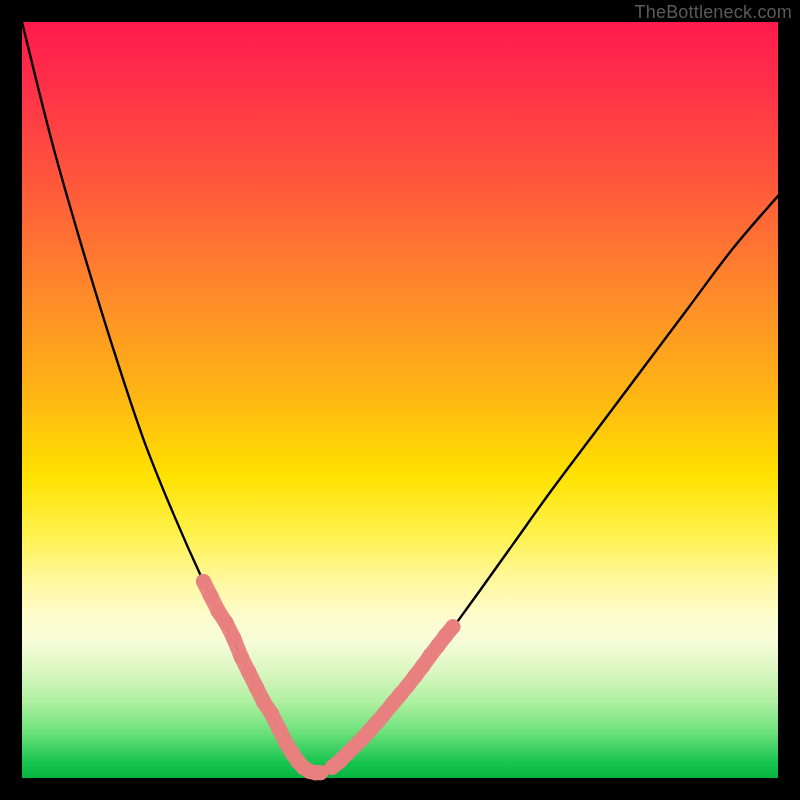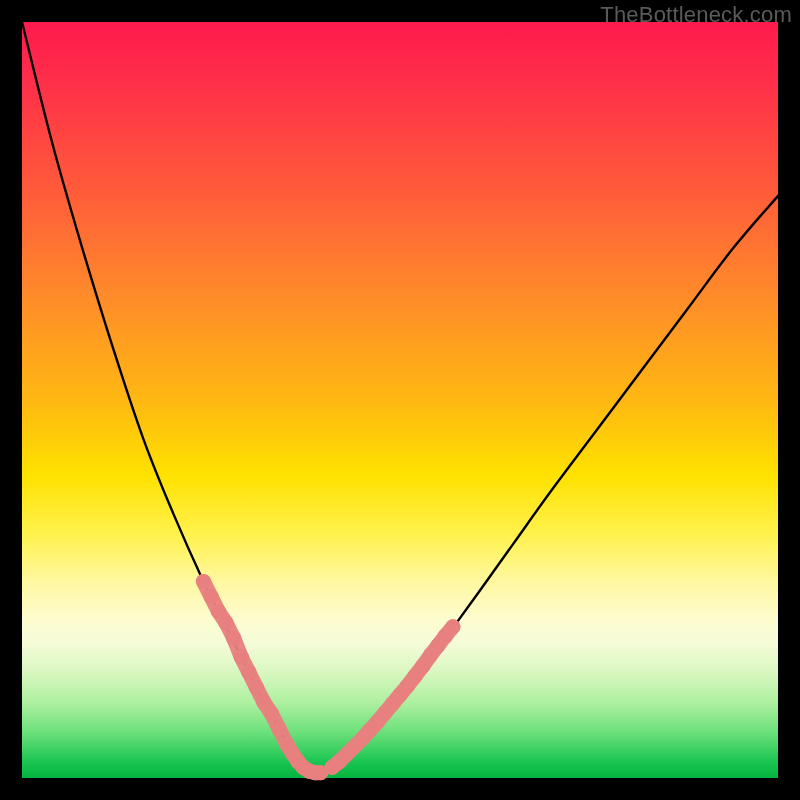--- a/index.html
+++ b/index.html
@@ -43,21 +43,21 @@
       #6be07a 94%,
       #18c450 98%,
       #04b43e 100%
     );
   }
   .watermark {
     position: absolute;
     top: 2px;
     right: 8px;
     color: #5a5a5a;
-    font-size: 22px;
+    font-size: 18px;
     letter-spacing: 0.2px;
     user-select: none;
   }
   svg.overlay {
     position: absolute;
     left: 22px;
     top: 22px;
     width: 756px;
     height: 756px;
     overflow: visible;

